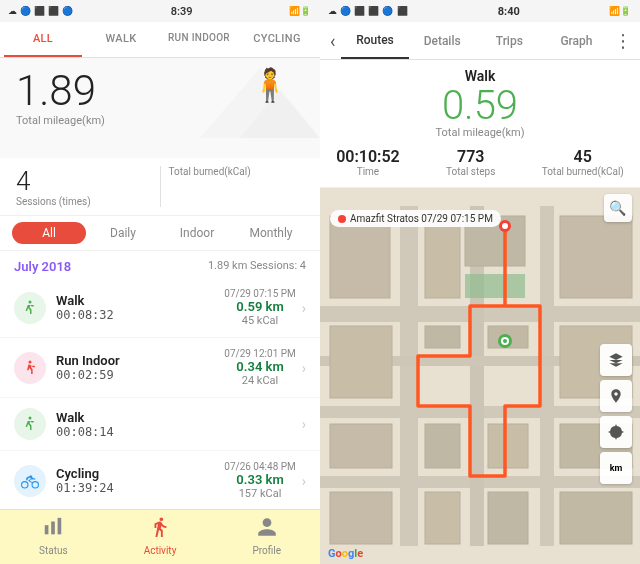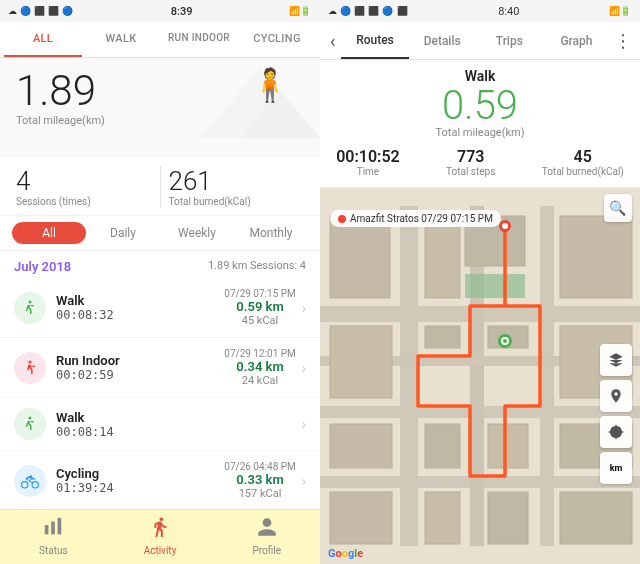--- a/index.html
+++ b/index.html
@@ -496,29 +496,28 @@
     <div class="hero-figure">🧍</div>
   </div>
 
   <div class="stats-row">
     <div class="stat-box">
       <div class="stat-value">4</div>
       <div class="stat-label">Sessions (times)</div>
     </div>
     <div class="stat-divider"></div>
     <div class="stat-box">
-      <div class="stat-value">261</div>
       <div class="stat-label">Total burned(kCal)</div>
     </div>
   </div>
 
   <div class="filter-row">
     <div class="filter-btn active">All</div>
     <div class="filter-btn">Daily</div>
-    <div class="filter-btn">Weekly</div>
+    <div class="filter-btn">Indoor</div>
     <div class="filter-btn">Monthly</div>
   </div>
 
   <div class="month-header">
     <div class="month-title">July 2018</div>
     <div class="month-summary">1.89 km    Sessions: 4</div>
   </div>
 
   <div class="activity-list">
 
@@ -628,21 +627,21 @@
 
   <div class="status-bar-right">
     <div style="display:flex;gap:3px;font-size:9px;">
       <span>☁</span>
         <span>🔵</span>
         <span>⬛</span>
         <span>⬛</span>
         <span>🔵</span>
         <span>⬛</span>
     </div>
-    <div style="font-size:11px;font-weight:400;">8:40</div>
+    <div style="font-size:11px;font-weight:700;">8:40</div>
     <div style="font-size:9px;">📶🔋</div>
   </div>
 
   <div class="detail-tab-bar">
     <div class="detail-back">‹</div>
     <div class="detail-tab active">Routes</div>
     <div class="detail-tab">Details</div>
     <div class="detail-tab">Trips</div>
     <div class="detail-tab">Graph</div>
     <div class="detail-more">⋮</div>

